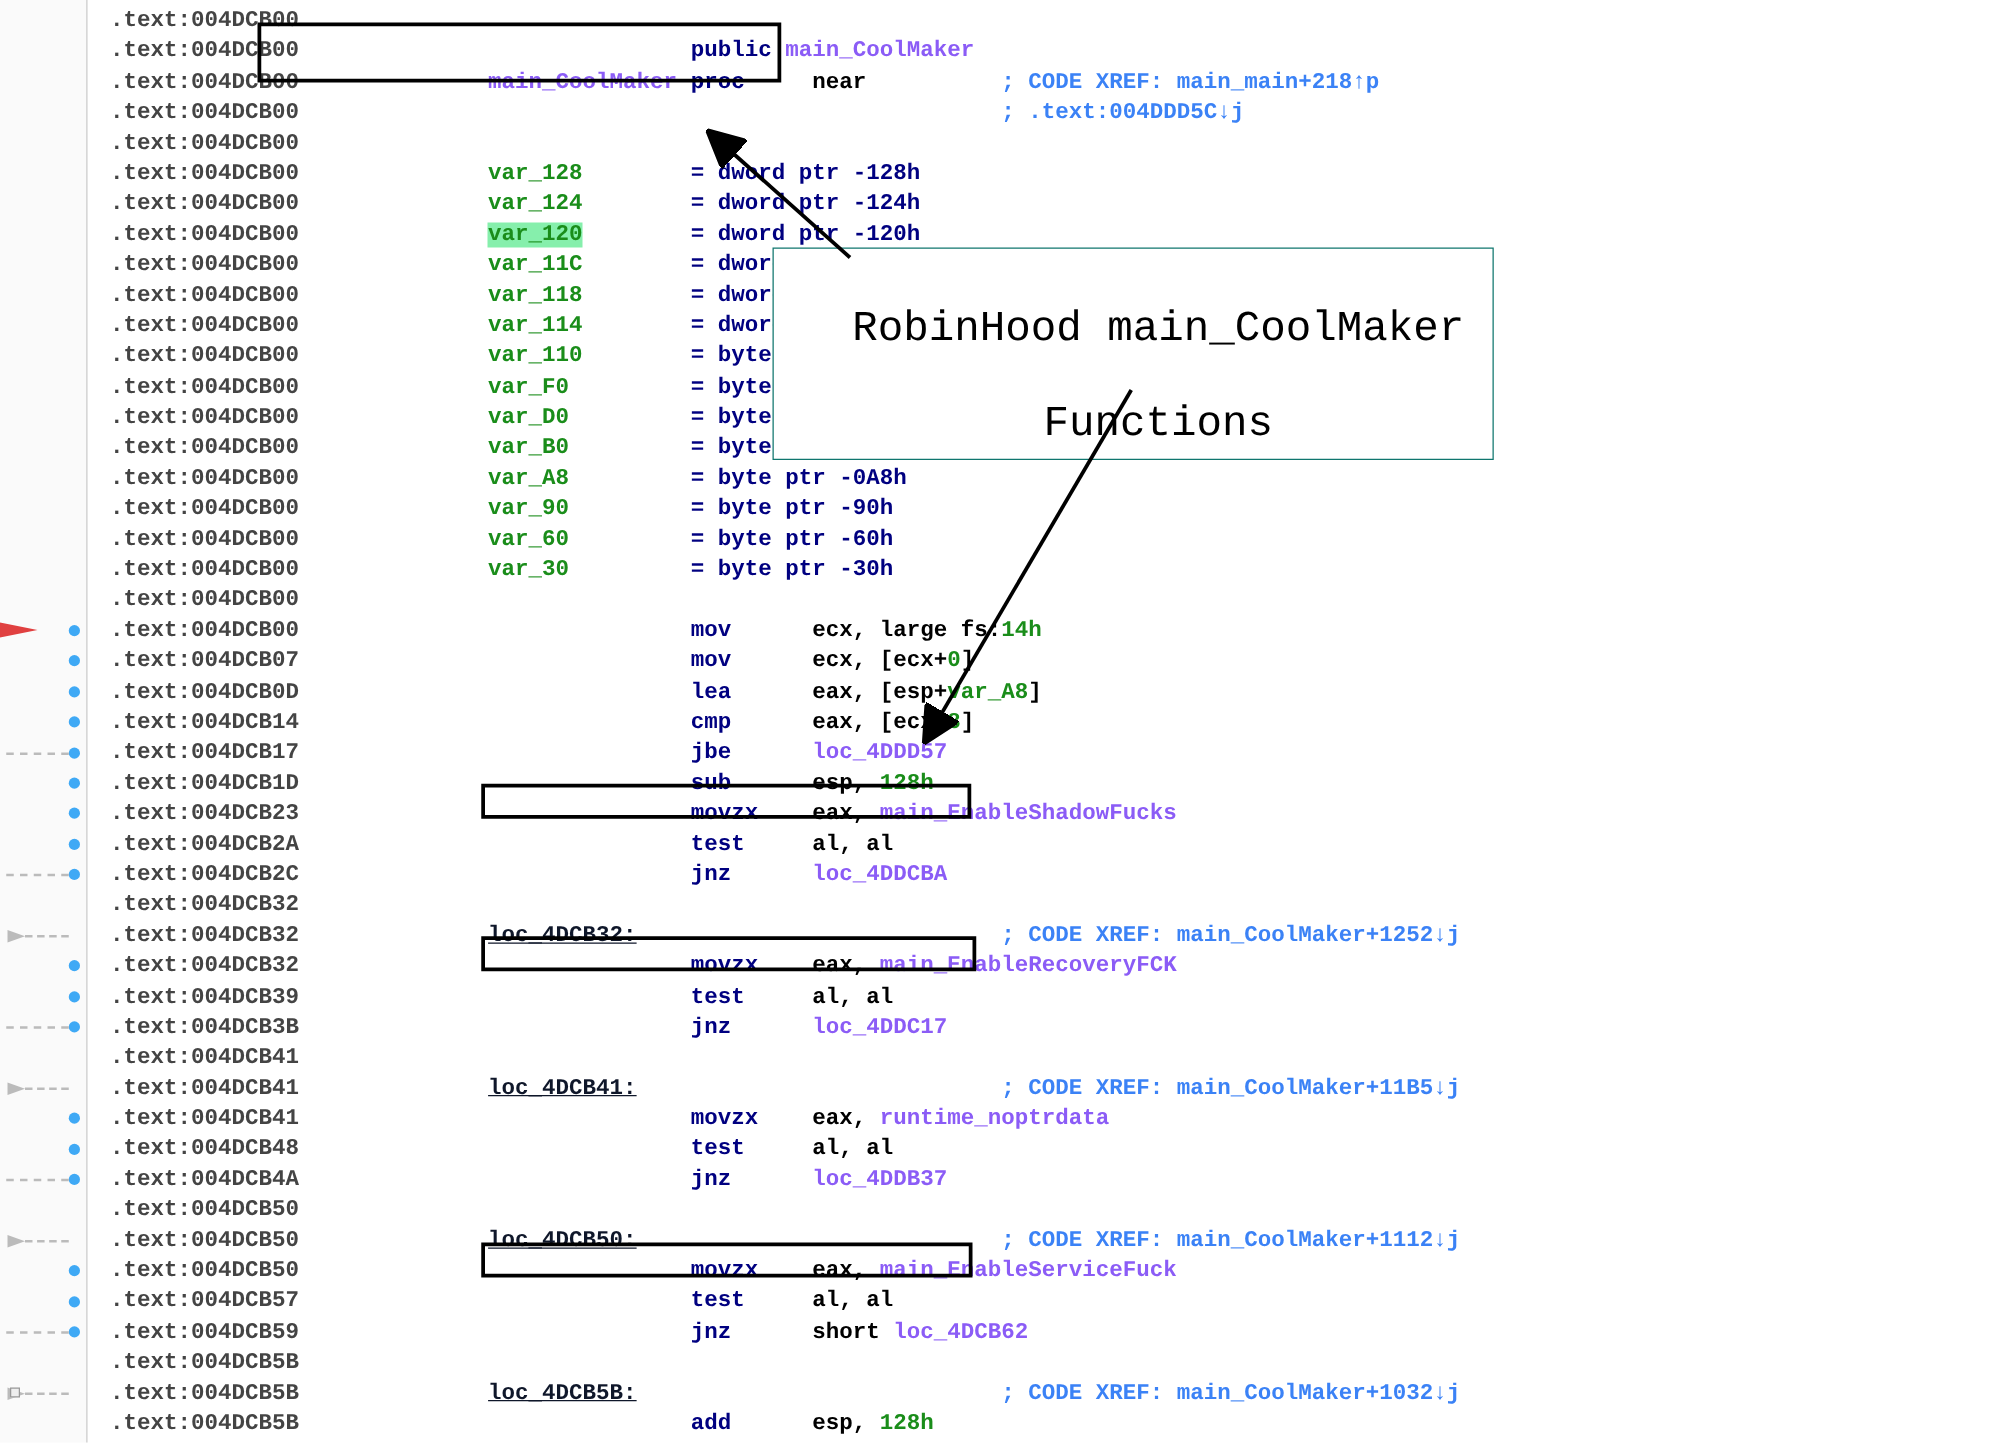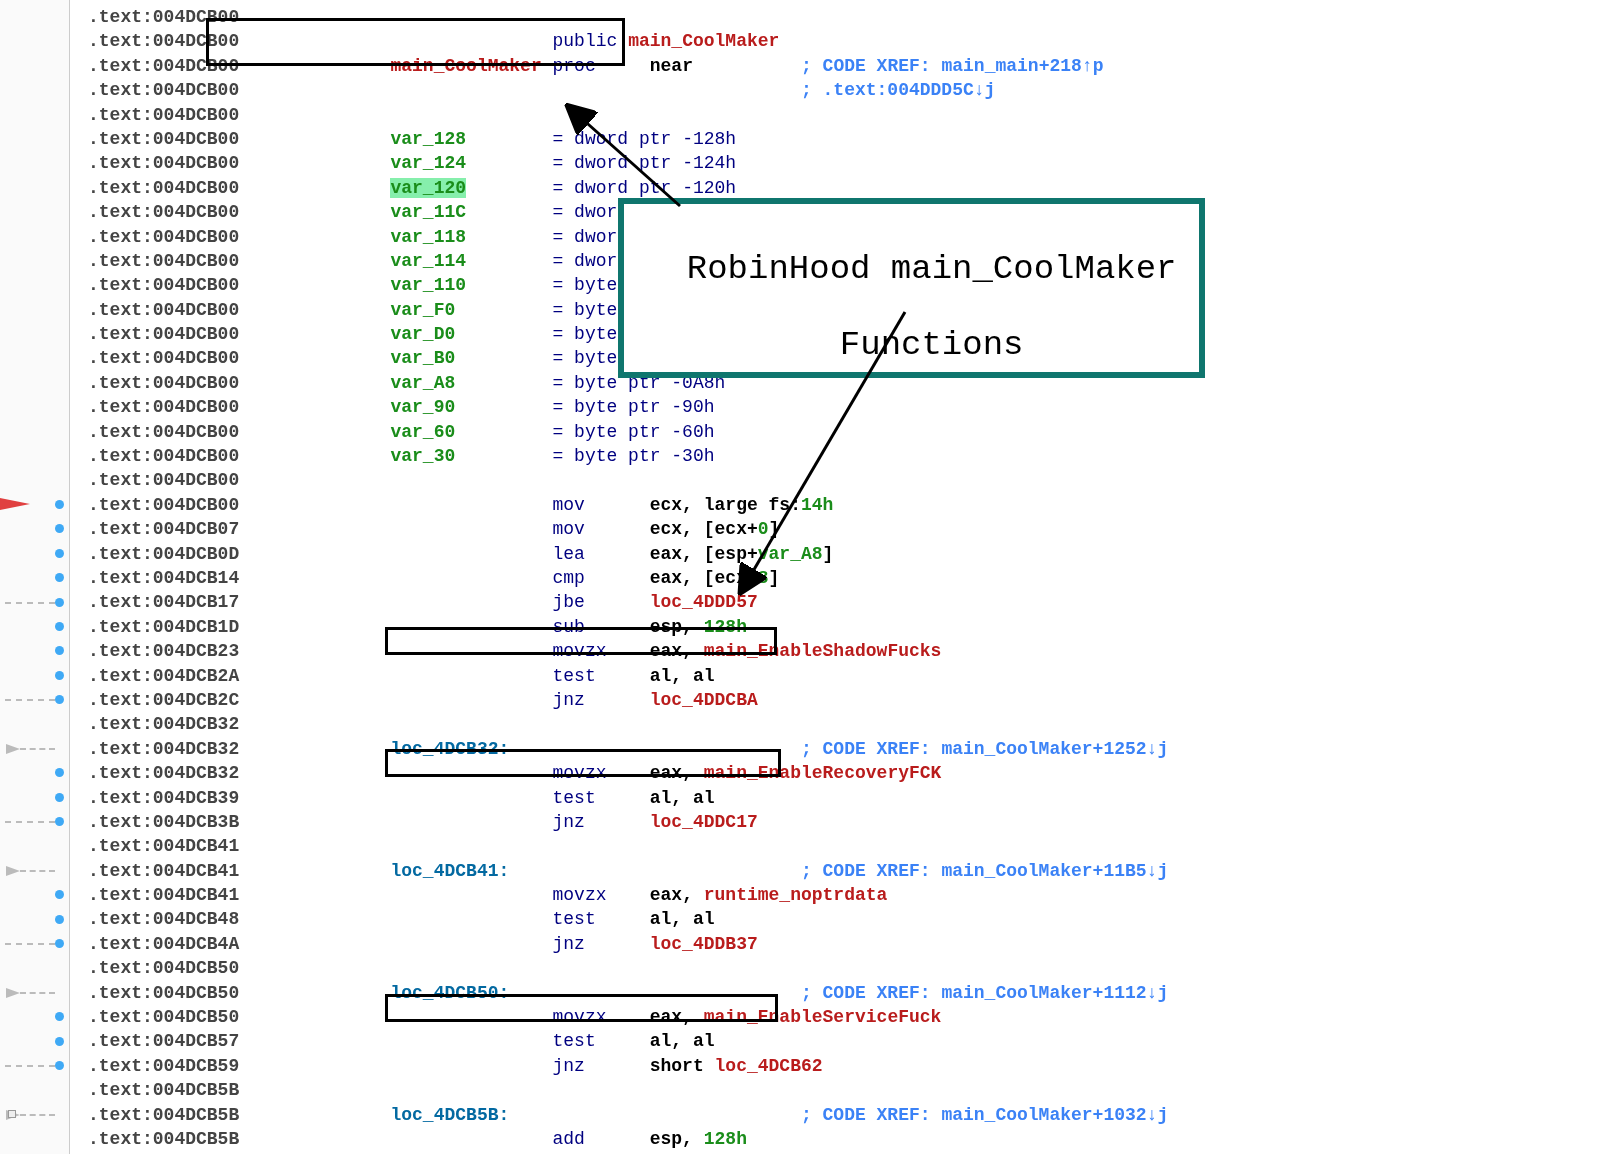--- a/index.html
+++ b/index.html
@@ -18,25 +18,25 @@
   }
   .disasm {
     position: absolute;
     left: 88px;
     top: 5px;
     line-height: 24.4px;
   }
   .line { display: block; height: 24.4px; }
   .seg  { color: #444444; }
   .var  { color: #1a8d1a; }
-  .op   { color: #000080; font-weight: normal; }
-  .sym  { color: #b91c1c; }
+  .op   { color: #000080; font-weight: bold; }
+  .sym  { color: #8b5cf6; }
   .num  { color: #1a8d1a; }
   .cmt  { color: #3b82f6; }
-  .lbl  { color: #0369a1; }
+  .lbl  { color: #0f172a; text-decoration: underline; }
   .hl   { background: #86efac; }
   .txt  { color: #000000; }
 
   
   .gutter {
     position: absolute;
     left: 0; top: 0;
     width: 70px; height: 1154px;
     background: #fafafa;
     border-right: 1px solid #ccc;
@@ -72,21 +72,21 @@
     position: absolute;
     left: 8px;
     width: 8px; height: 8px;
     border: 1px solid #999;
     background: #eee;
   }
 
   
   .anno-box {
     position: absolute;
-    border: 6px solid #0f766e;
+    border: 1px solid #0f766e;
     background: #fff;
     font-family: "Courier New", monospace;
     font-weight: normal;
     text-align: center;
     padding: 8px 22px;
     font-size: 34px;
   }
   .hilite {
     position: absolute;
     border: 3px solid #000;

